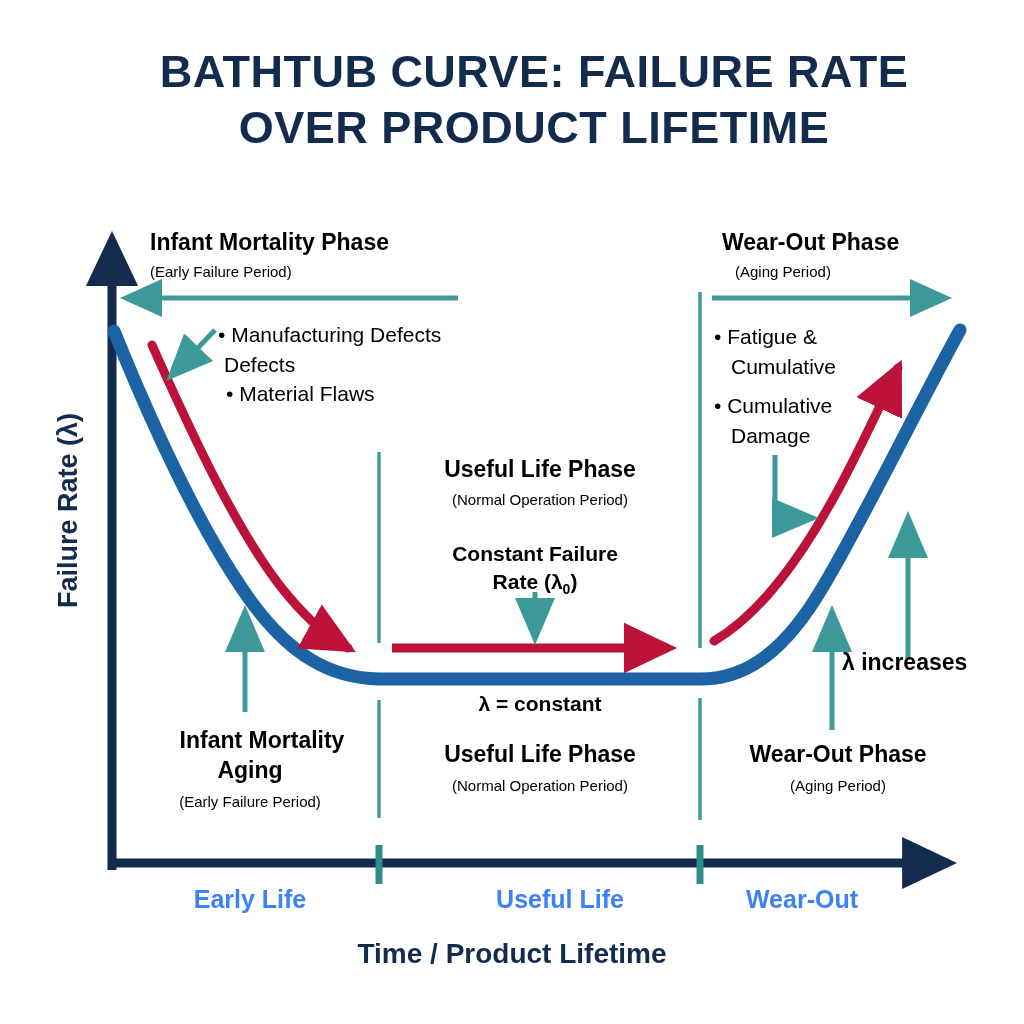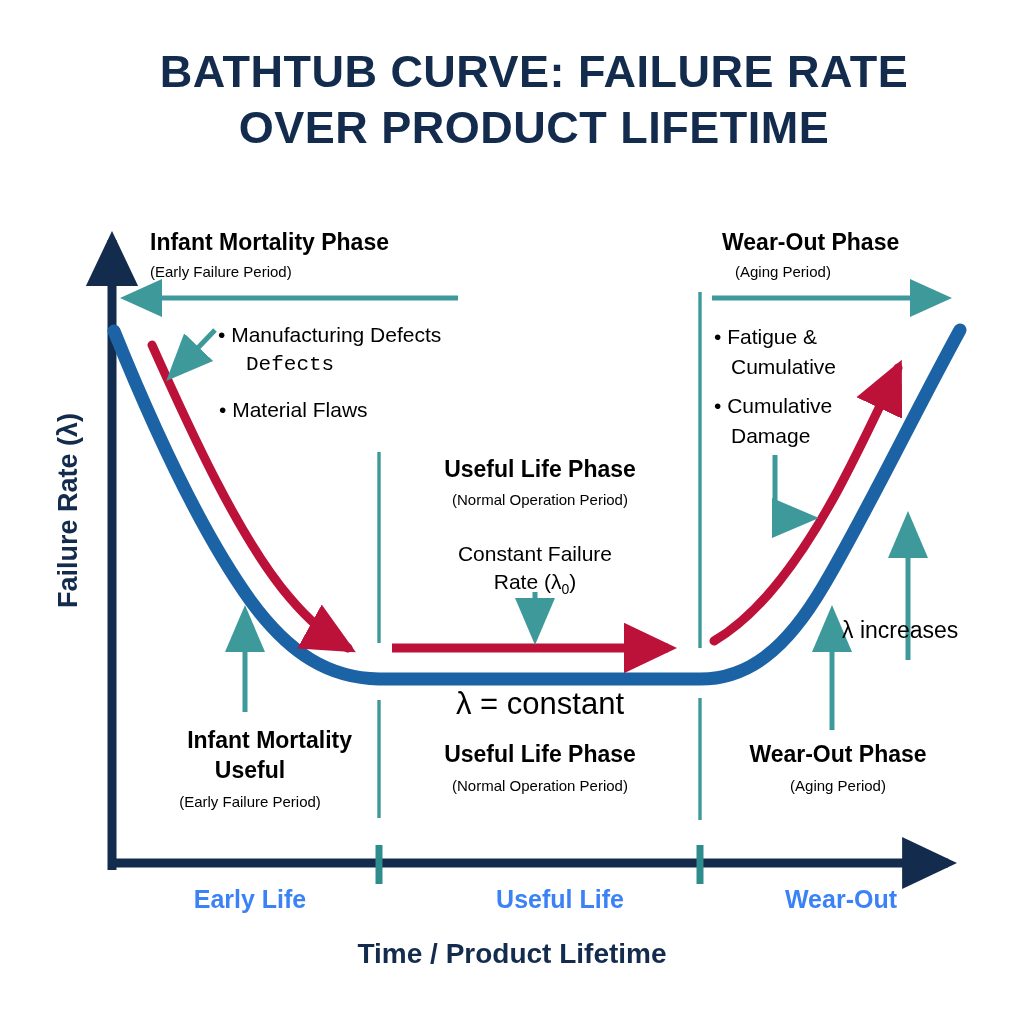--- a/index.html
+++ b/index.html
@@ -42,21 +42,21 @@
 
   
   .txt {
     position: absolute;
     color: #000000;
     font-family: "Liberation Sans", sans-serif;
   }
   .hd  { font-weight: bold; font-size: 23px; line-height: 28px; white-space: nowrap; }
   .sub { font-weight: normal; font-size: 15px; line-height: 27px; white-space: nowrap; }
   .bul { font-weight: normal; font-size: 21px; line-height: 30px; }
-  .cap { font-weight: normal; font-size: 21px; line-height: 28px; }
+  .cap { font-weight: bold; font-size: 21px; line-height: 28px; }
   .ctr { text-align: center; }
 
   .axis-title {
     position: absolute;
     color: #132B4D;
     font-weight: bold;
   }
   #ylabel {
     left: -77px;
     top: 495px;
@@ -163,50 +163,50 @@
     <path d="M 775,455 L 775,518 L 812,518" fill="none" stroke="#3E9A9A" stroke-width="5" marker-end="url(#mkTealThin)"></path>
 
     <line x1="832" y1="730" x2="832" y2="612" stroke="#3E9A9A" stroke-width="5" marker-end="url(#mkTealThin)"></line>
 
     <line x1="908" y1="660" x2="908" y2="518" stroke="#3E9A9A" stroke-width="5" marker-end="url(#mkTealThin)"></line>
   </svg>
 
   <div class="txt hd" style="left:150px; top:228px;">Infant Mortality Phase</div>
   <div class="txt sub" style="left:150px; top:258px;">(Early Failure Period)</div>
   <div class="txt bul" style="left:218px; top:320px;">• Manufacturing Defects</div>
-  <div class="txt bul" style="left:246px; top:350px;font-family:Liberation Mono, monospace;">Defects</div>
-  <div class="txt bul" style="left:219px; top:379px;margin-top:16px;">• Material Flaws</div>
+  <div class="txt bul" style="left:224px; top:350px;">Defects</div>
+  <div class="txt bul" style="left:226px; top:379px;">• Material Flaws</div>
 
   <div class="txt hd" style="left:722px; top:228px;">Wear-Out Phase</div>
   <div class="txt sub" style="left:735px; top:258px;">(Aging Period)</div>
   <div class="txt bul" style="left:714px; top:322px;">• Fatigue &amp;</div>
   <div class="txt bul" style="left:731px; top:352px;">Cumulative</div>
   <div class="txt bul" style="left:714px; top:391px;">• Cumulative</div>
   <div class="txt bul" style="left:731px; top:421px;">Damage</div>
 
   <div class="txt hd ctr" style="left:400px; top:455px; width:280px;">Useful Life Phase</div>
   <div class="txt sub ctr" style="left:390px; top:486px; width:300px;">(Normal Operation Period)</div>
 
   <div class="txt cap ctr" style="left:415px; top:540px; width:240px;">Constant Failure</div>
   <div class="txt cap ctr" style="left:415px; top:568px; width:240px; white-space:nowrap;"><span>Rate (λ</span><sub style="font-size:14px;">0</sub><span>)</span></div>
 
-  <div class="txt cap ctr" style="left:400px; top:690px; width:280px; font-size:31px;">λ = constant</div>
-
-  <div class="txt cap" style="left:842px; top:616px; font-size:23px;">λ increases</div>
-
-  <div class="txt hd ctr" style="left:112px; top:726px; width:240px;text-align:right;">Infant Mortality</div>
-  <div class="txt hd ctr" style="left:130px; top:756px; width:240px;">Useful</div>
+  <div class="txt cap ctr" style="left:400px; top:690px; width:280px; font-size:21px;">λ = constant</div>
+
+  <div class="txt cap" style="left:842px; top:648px; font-size:23px;">λ increases</div>
+
+  <div class="txt hd ctr" style="left:142px; top:726px; width:240px;">Infant Mortality</div>
+  <div class="txt hd ctr" style="left:130px; top:756px; width:240px;">Aging</div>
   <div class="txt sub ctr" style="left:120px; top:788px; width:260px;">(Early Failure Period)</div>
 
   <div class="txt hd ctr" style="left:400px; top:740px; width:280px;">Useful Life Phase</div>
   <div class="txt sub ctr" style="left:388px; top:772px; width:304px;">(Normal Operation Period)</div>
 
   <div class="txt hd ctr" style="left:712px; top:740px; width:252px;">Wear-Out Phase</div>
   <div class="txt sub ctr" style="left:712px; top:772px; width:252px;">(Aging Period)</div>
 
   <div class="tick-lab" style="left:130px; top:885px; width:240px;">Early Life</div>
   <div class="tick-lab" style="left:420px; top:885px; width:280px;">Useful Life</div>
-  <div class="tick-lab" style="left:715px; top:885px; width:252px;">Wear-Out</div>
+  <div class="tick-lab" style="left:676px; top:885px; width:252px;">Wear-Out</div>
 
   <div class="axis-title" id="ylabel">Failure Rate (λ)</div>
   <div class="axis-title" id="xlabel">Time / Product Lifetime</div>
 
 </div>
 
 </body></html>

